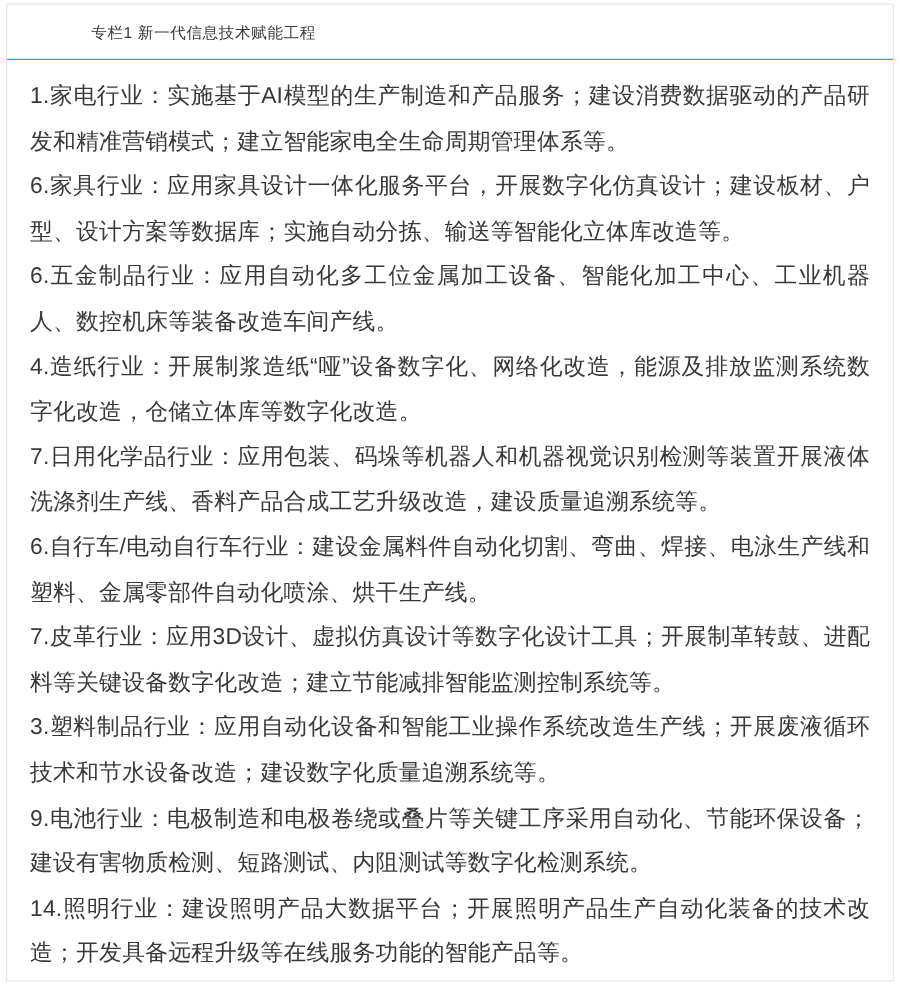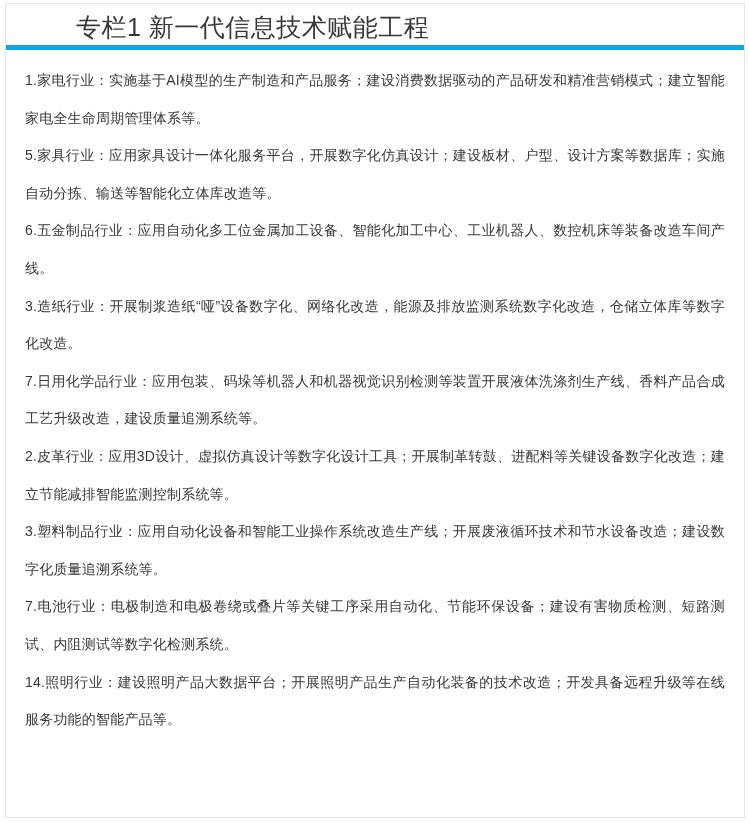--- a/index.html
+++ b/index.html
@@ -17,52 +17,53 @@
     top: 3px;
     width: 740px;
     height: 815px;
     background: #ffffff;
     border: 1px solid #e5e5e5;
     border-radius: 1px;
   }
   .panel-header {
     height: 46px;
     padding: 13px 20px 12px 70px;
-    border-bottom: 5px solid #0ea5e9;
-    font-size: 25px;
+    border-bottom: 1px solid #0ea5e9;
+    font-size: 13px;
     line-height: 21px;
     color: #383838;
     letter-spacing: 0.5px;
     white-space: nowrap;
     overflow: hidden;
   }
   .panel-body {
     padding: 12px 19px 4px 19px;
-    font-size: 14px;
+    font-size: 19px;
     line-height: 37.6px;
     color: #383838;
     letter-spacing: 0.2px;
     text-align: justify;
   }
   .panel-body p {
     margin: 0;
     padding: 0;
   }
 </style>
 </head>
 <body>
 
 <div class="panel">
   <div class="panel-header">
     <span>专栏1 新一代信息技术赋能工程</span>
   </div>
   <div class="panel-body">
     <p>1.家电行业：实施基于AI模型的生产制造和产品服务；建设消费数据驱动的产品研发和精准营销模式；建立智能家电全生命周期管理体系等。</p>
-    <p>5.家具行业：应用家具设计一体化服务平台，开展数字化仿真设计；建设板材、户型、设计方案等数据库；实施自动分拣、输送等智能化立体库改造等。</p>
+    <p>6.家具行业：应用家具设计一体化服务平台，开展数字化仿真设计；建设板材、户型、设计方案等数据库；实施自动分拣、输送等智能化立体库改造等。</p>
     <p>6.五金制品行业：应用自动化多工位金属加工设备、智能化加工中心、工业机器人、数控机床等装备改造车间产线。</p>
-    <p>3.造纸行业：开展制浆造纸“哑”设备数字化、网络化改造，能源及排放监测系统数字化改造，仓储立体库等数字化改造。</p>
+    <p>4.造纸行业：开展制浆造纸“哑”设备数字化、网络化改造，能源及排放监测系统数字化改造，仓储立体库等数字化改造。</p>
     <p>7.日用化学品行业：应用包装、码垛等机器人和机器视觉识别检测等装置开展液体洗涤剂生产线、香料产品合成工艺升级改造，建设质量追溯系统等。</p>
-    <p>2.皮革行业：应用3D设计、虚拟仿真设计等数字化设计工具；开展制革转鼓、进配料等关键设备数字化改造；建立节能减排智能监测控制系统等。</p>
+    <p>6.自行车/电动自行车行业：建设金属料件自动化切割、弯曲、焊接、电泳生产线和塑料、金属零部件自动化喷涂、烘干生产线。</p>
+    <p>7.皮革行业：应用3D设计、虚拟仿真设计等数字化设计工具；开展制革转鼓、进配料等关键设备数字化改造；建立节能减排智能监测控制系统等。</p>
     <p>3.塑料制品行业：应用自动化设备和智能工业操作系统改造生产线；开展废液循环技术和节水设备改造；建设数字化质量追溯系统等。</p>
-    <p>7.电池行业：电极制造和电极卷绕或叠片等关键工序采用自动化、节能环保设备；建设有害物质检测、短路测试、内阻测试等数字化检测系统。</p>
+    <p>9.电池行业：电极制造和电极卷绕或叠片等关键工序采用自动化、节能环保设备；建设有害物质检测、短路测试、内阻测试等数字化检测系统。</p>
     <p>14.照明行业：建设照明产品大数据平台；开展照明产品生产自动化装备的技术改造；开发具备远程升级等在线服务功能的智能产品等。</p>
   </div>
 </div>
 
 </body></html>

